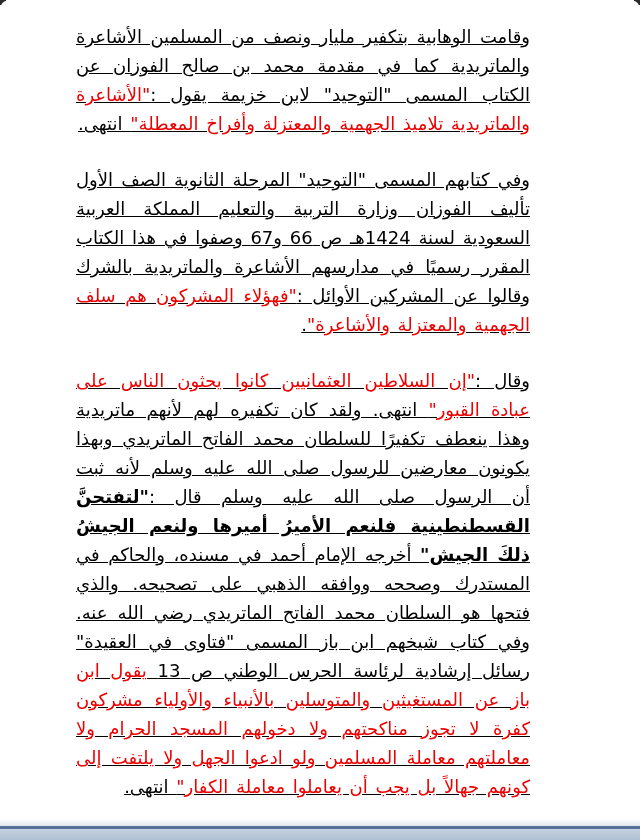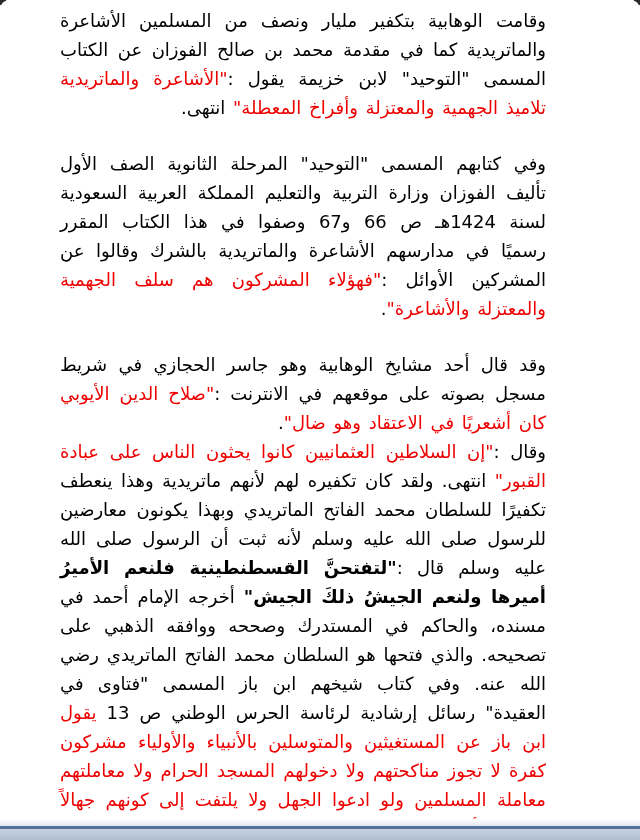--- a/index.html
+++ b/index.html
@@ -21,22 +21,23 @@
     right: 94px;
     left: 60px;
     direction: rtl;
     text-align: justify;
     font-size: 18px;
     line-height: 29px;
     word-spacing: 2px;
     color: var(--text, #000000);
   }
   .doc p {
-    margin: 0;
+    margin: 16px;
     padding: 0;
+    text-decoration: underline;
   }
   .doc p.spaced {
     margin-bottom: 27px;
   }
   .run.normal { color: var(--text, #000000); }
   .run.red    { color: var(--quote_red, #ee0000); }
   .run.bold   { color: var(--text, #000000); font-weight: bold; }
 
   
   .corner {
@@ -84,21 +85,20 @@
 </style>
 </head>
 <body>
 
 <div class="corner tl"></div>
 <div class="corner tr"></div>
 
 <div class="doc" dir="rtl">
   <p class="para spaced"><span class="run normal">وقامت الوهابية بتكفير مليار ونصف من المسلمين الأشاعرة والماتريدية كما في مقدمة محمد بن صالح الفوزان عن الكتاب المسمى "التوحيد" لابن خزيمة يقول :</span><span class="run red">"الأشاعرة والماتريدية تلاميذ الجهمية والمعتزلة وأفراخ المعطلة"</span><span class="run normal"> انتهى.</span></p>
   <p class="para spaced"><span class="run normal">وفي كتابهم المسمى "التوحيد" المرحلة الثانوية الصف الأول تأليف الفوزان وزارة التربية والتعليم المملكة العربية السعودية لسنة 1424هـ ص 66 و67 وصفوا في هذا الكتاب المقرر رسميًا في مدارسهم الأشاعرة والماتريدية بالشرك وقالوا عن المشركين الأوائل :</span><span class="run red">"فهؤلاء المشركون هم سلف الجهمية والمعتزلة والأشاعرة"</span><span class="run normal">.</span></p>
-  <p class="para"><span class="run normal">وقد قال أحد مشايخ الوهابية وهو جاسر الحجازي في شريط مسجل بصوته على موقعهم في الانترنت :</span><span class="run red">"صلاح الدين الأيوبي كان أشعريًا في الاعتقاد وهو ضال"</span><span class="run normal">.</span></p>
   <p class="para"><span class="run normal">وقال :</span><span class="run red">"إن السلاطين العثمانيين كانوا يحثون الناس على عبادة القبور"</span><span class="run normal"> انتهى. ولقد كان تكفيره لهم لأنهم ماتريدية وهذا ينعطف تكفيرًا للسلطان محمد الفاتح الماتريدي وبهذا يكونون معارضين للرسول صلى الله عليه وسلم لأنه ثبت أن الرسول صلى الله عليه وسلم قال :</span><span class="run bold">"لتفتحنَّ القسطنطينية فلنعم الأميرُ أميرها ولنعم الجيشُ ذلكَ الجيش"</span><span class="run normal"> أخرجه الإمام أحمد في مسنده، والحاكم في المستدرك وصححه ووافقه الذهبي على تصحيحه. والذي فتحها هو السلطان محمد الفاتح الماتريدي رضي الله عنه. وفي كتاب شيخهم ابن باز المسمى "فتاوى في العقيدة" رسائل إرشادية لرئاسة الحرس الوطني ص 13 </span><span class="run red">يقول ابن باز عن المستغيثين والمتوسلين بالأنبياء والأولياء مشركون كفرة لا تجوز مناكحتهم ولا دخولهم المسجد الحرام ولا معاملتهم معاملة المسلمين ولو ادعوا الجهل ولا يلتفت إلى كونهم جهالاً بل يجب أن يعاملوا معاملة الكفار"</span><span class="run normal"> انتهى.</span></p>
 </div>
 
 <div class="frame-bottom">
   <div class="sheen"></div>
   <div class="edge"></div>
   <div class="fill"></div>
 </div>
 
 </body></html>

